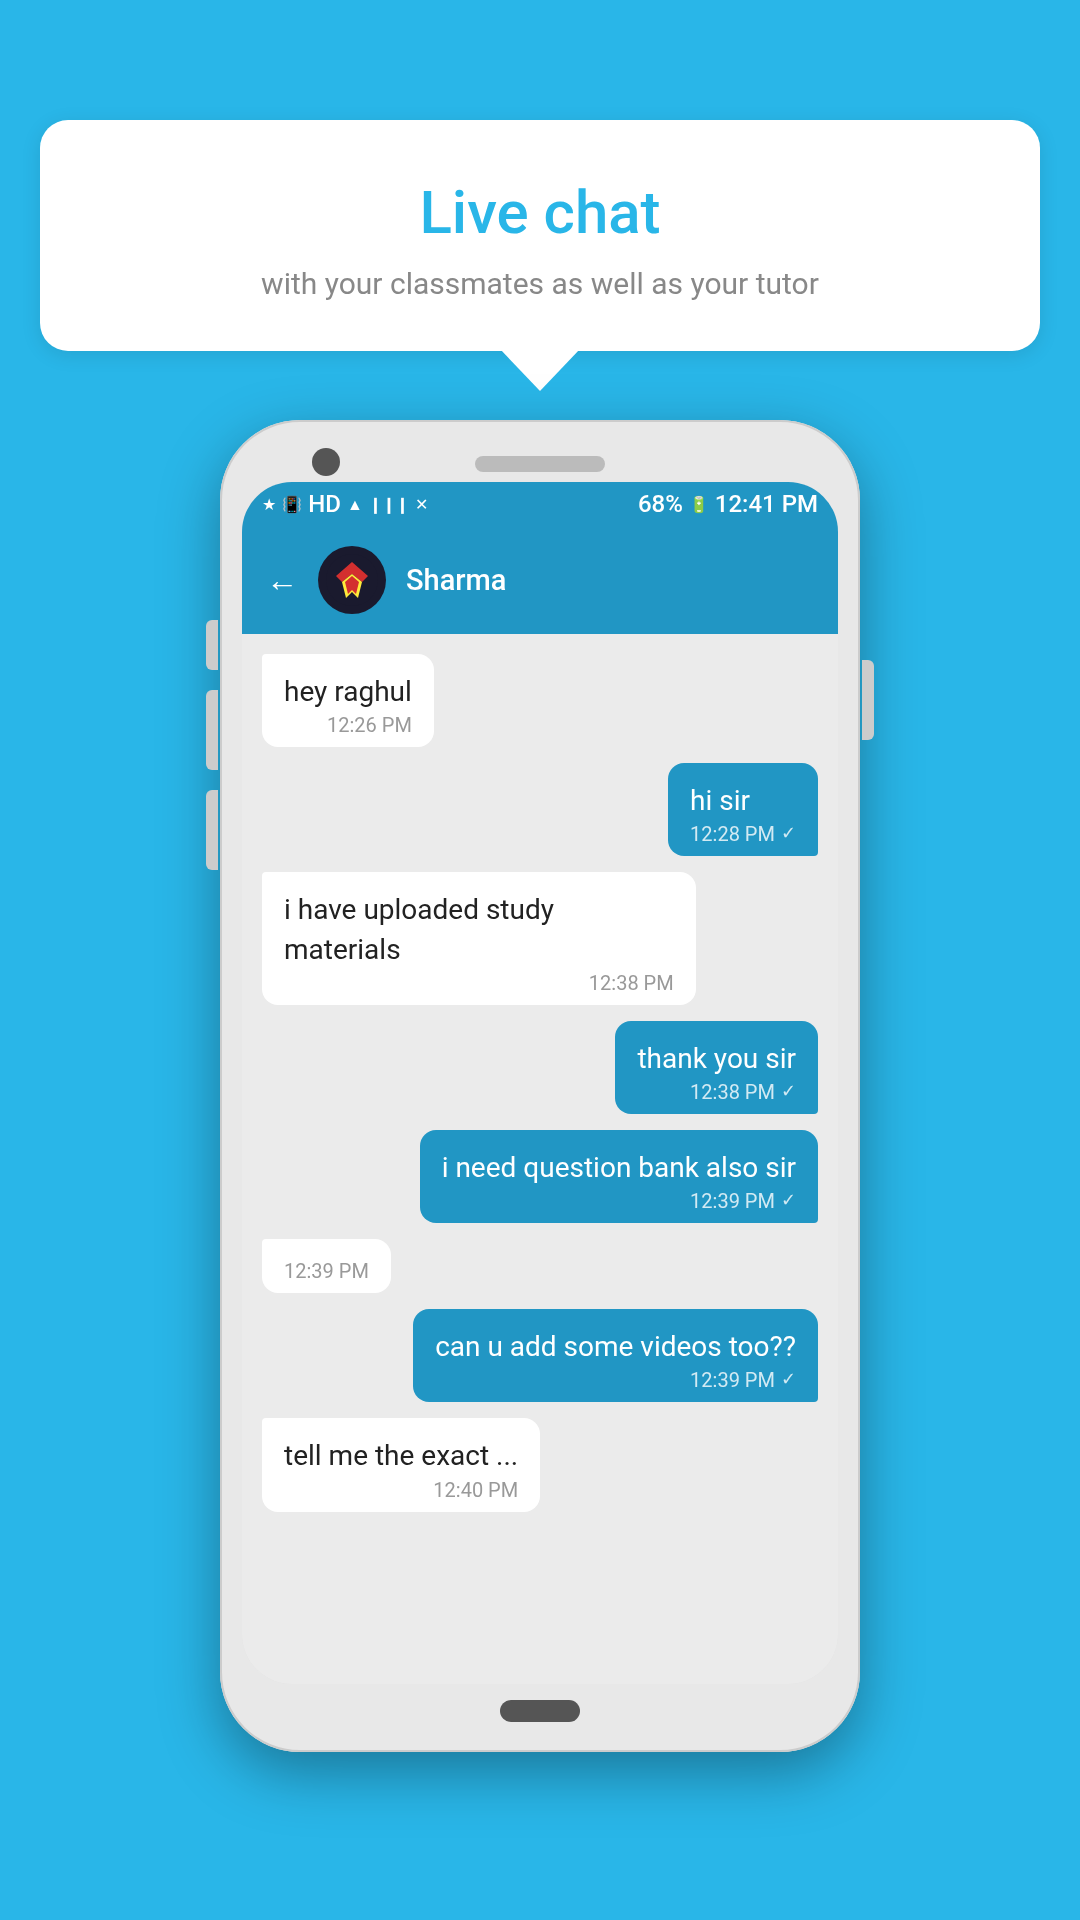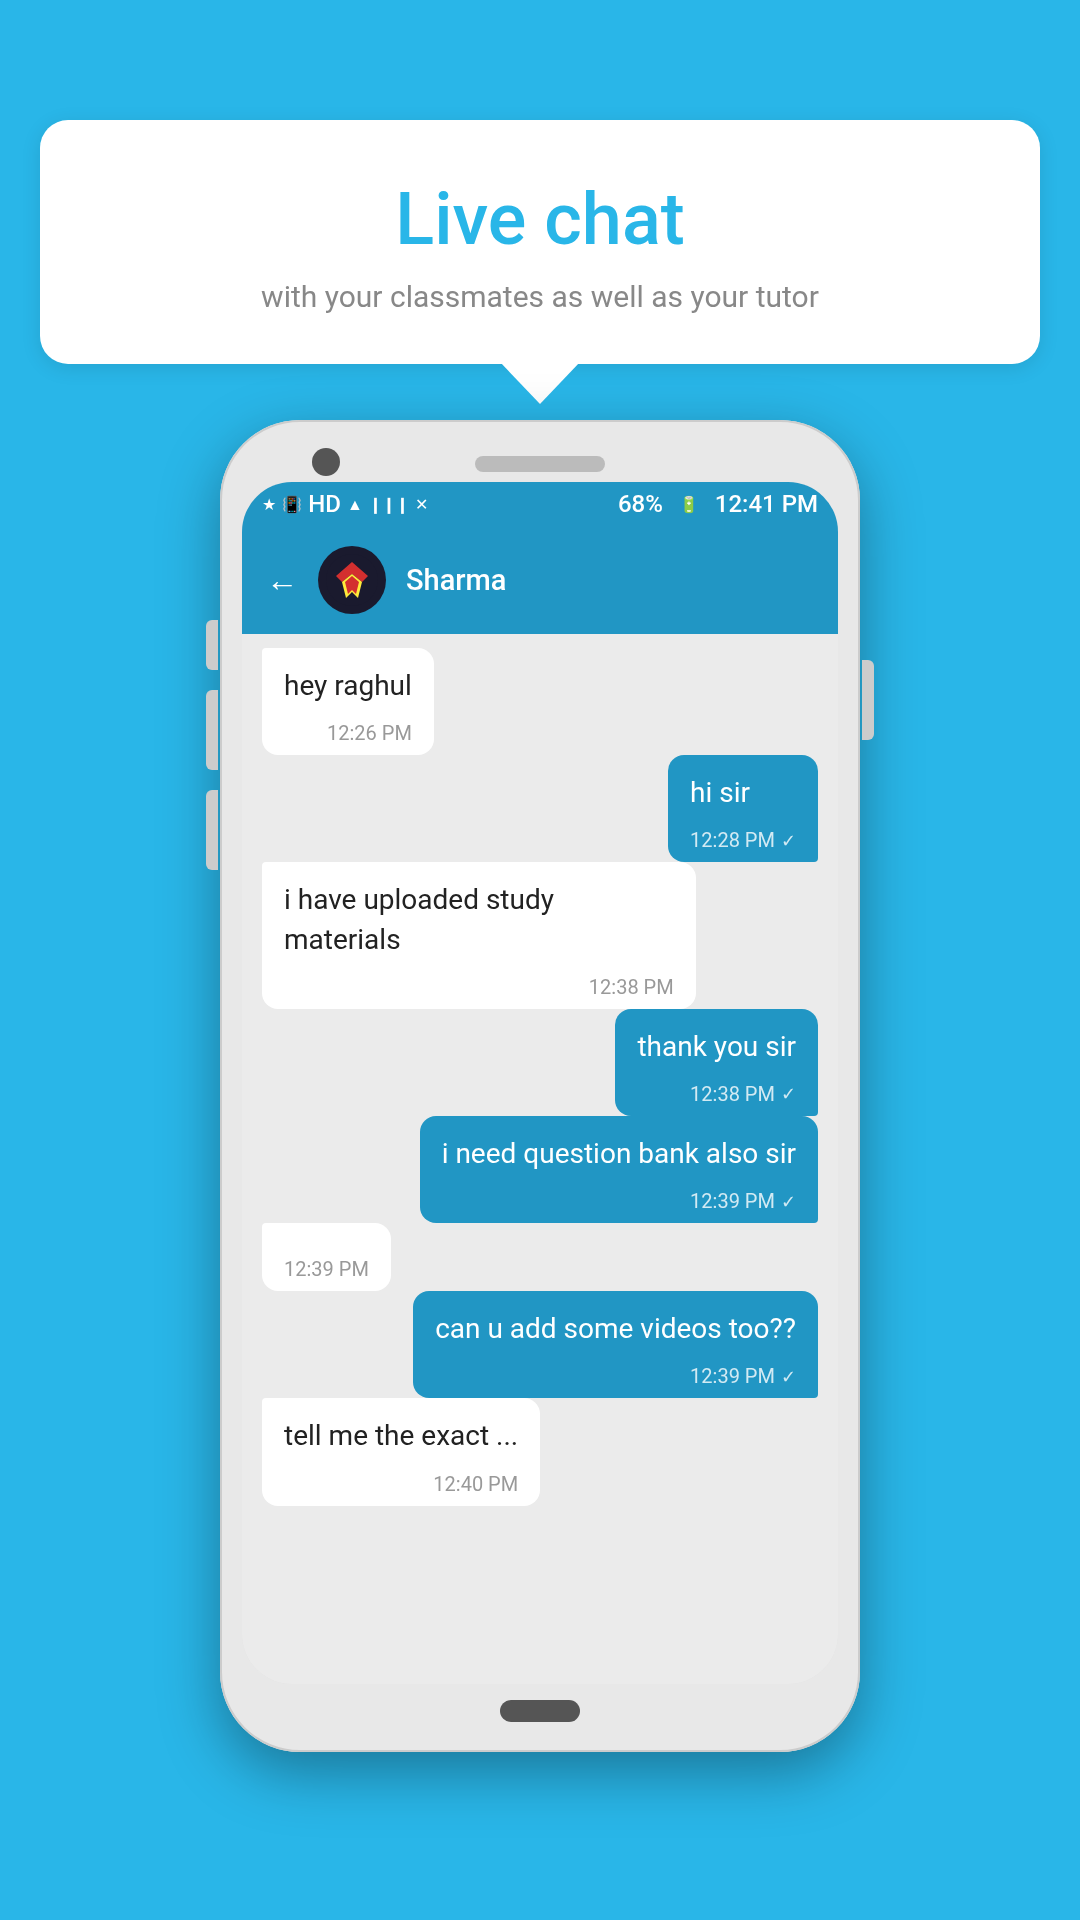--- a/index.html
+++ b/index.html
@@ -39,21 +39,21 @@
       left: 50%;
       transform: translateX(-50%);
       width: 0;
       height: 0;
       border-left: 40px solid transparent;
       border-right: 40px solid transparent;
       border-top: 42px solid white;
     }
 
     .bubble-title {
-      font-size: 72px;
+      font-size: 60px;
       font-weight: 500;
       color: #29B6E8;
       text-align: center;
       line-height: 1.1;
       margin-bottom: 20px;
     }
 
     .bubble-subtitle {
       font-size: 30px;
       color: #888;
@@ -135,21 +135,21 @@
     .status-bar-left {
       display: flex;
       align-items: center;
       gap: 6px;
       margin-right: auto;
     }
 
     .status-bar-right {
       display: flex;
       align-items: center;
-      gap: 16px;
+      gap: 6px;
     }
 
     .status-text {
       color: white;
       font-size: 24px;
       font-weight: 500;
     }
 
     .status-icon {
       color: white;
@@ -185,23 +185,24 @@
 
     .contact-name {
       color: white;
       font-size: 29px;
       font-weight: 500;
     }
 
     
     .chat-area {
       background: #ebebeb;
-      padding: 14px 20px;
+      padding: 20px 20px;
       display: flex;
       flex-direction: column;
+      gap: 16px;
       min-height: 1050px;
     }
 
     .message-row {
       display: flex;
       align-items: flex-end;
     }
 
     .message-row.received {
       justify-content: flex-start;
@@ -234,23 +235,23 @@
       color: #222;
     }
 
     .message-bubble.sent .message-text {
       color: white;
     }
 
     .message-meta {
       display: flex;
       justify-content: flex-end;
-      align-items: center;
+      align-items: flex-start;
       gap: 6px;
-      margin-top: 16px;
+      margin-top: 2px;
     }
 
     .message-time {
       font-size: 20px;
       color: #999;
     }
 
     .message-bubble.sent .message-time {
       color: rgba(255,255,255,0.8);
     }

